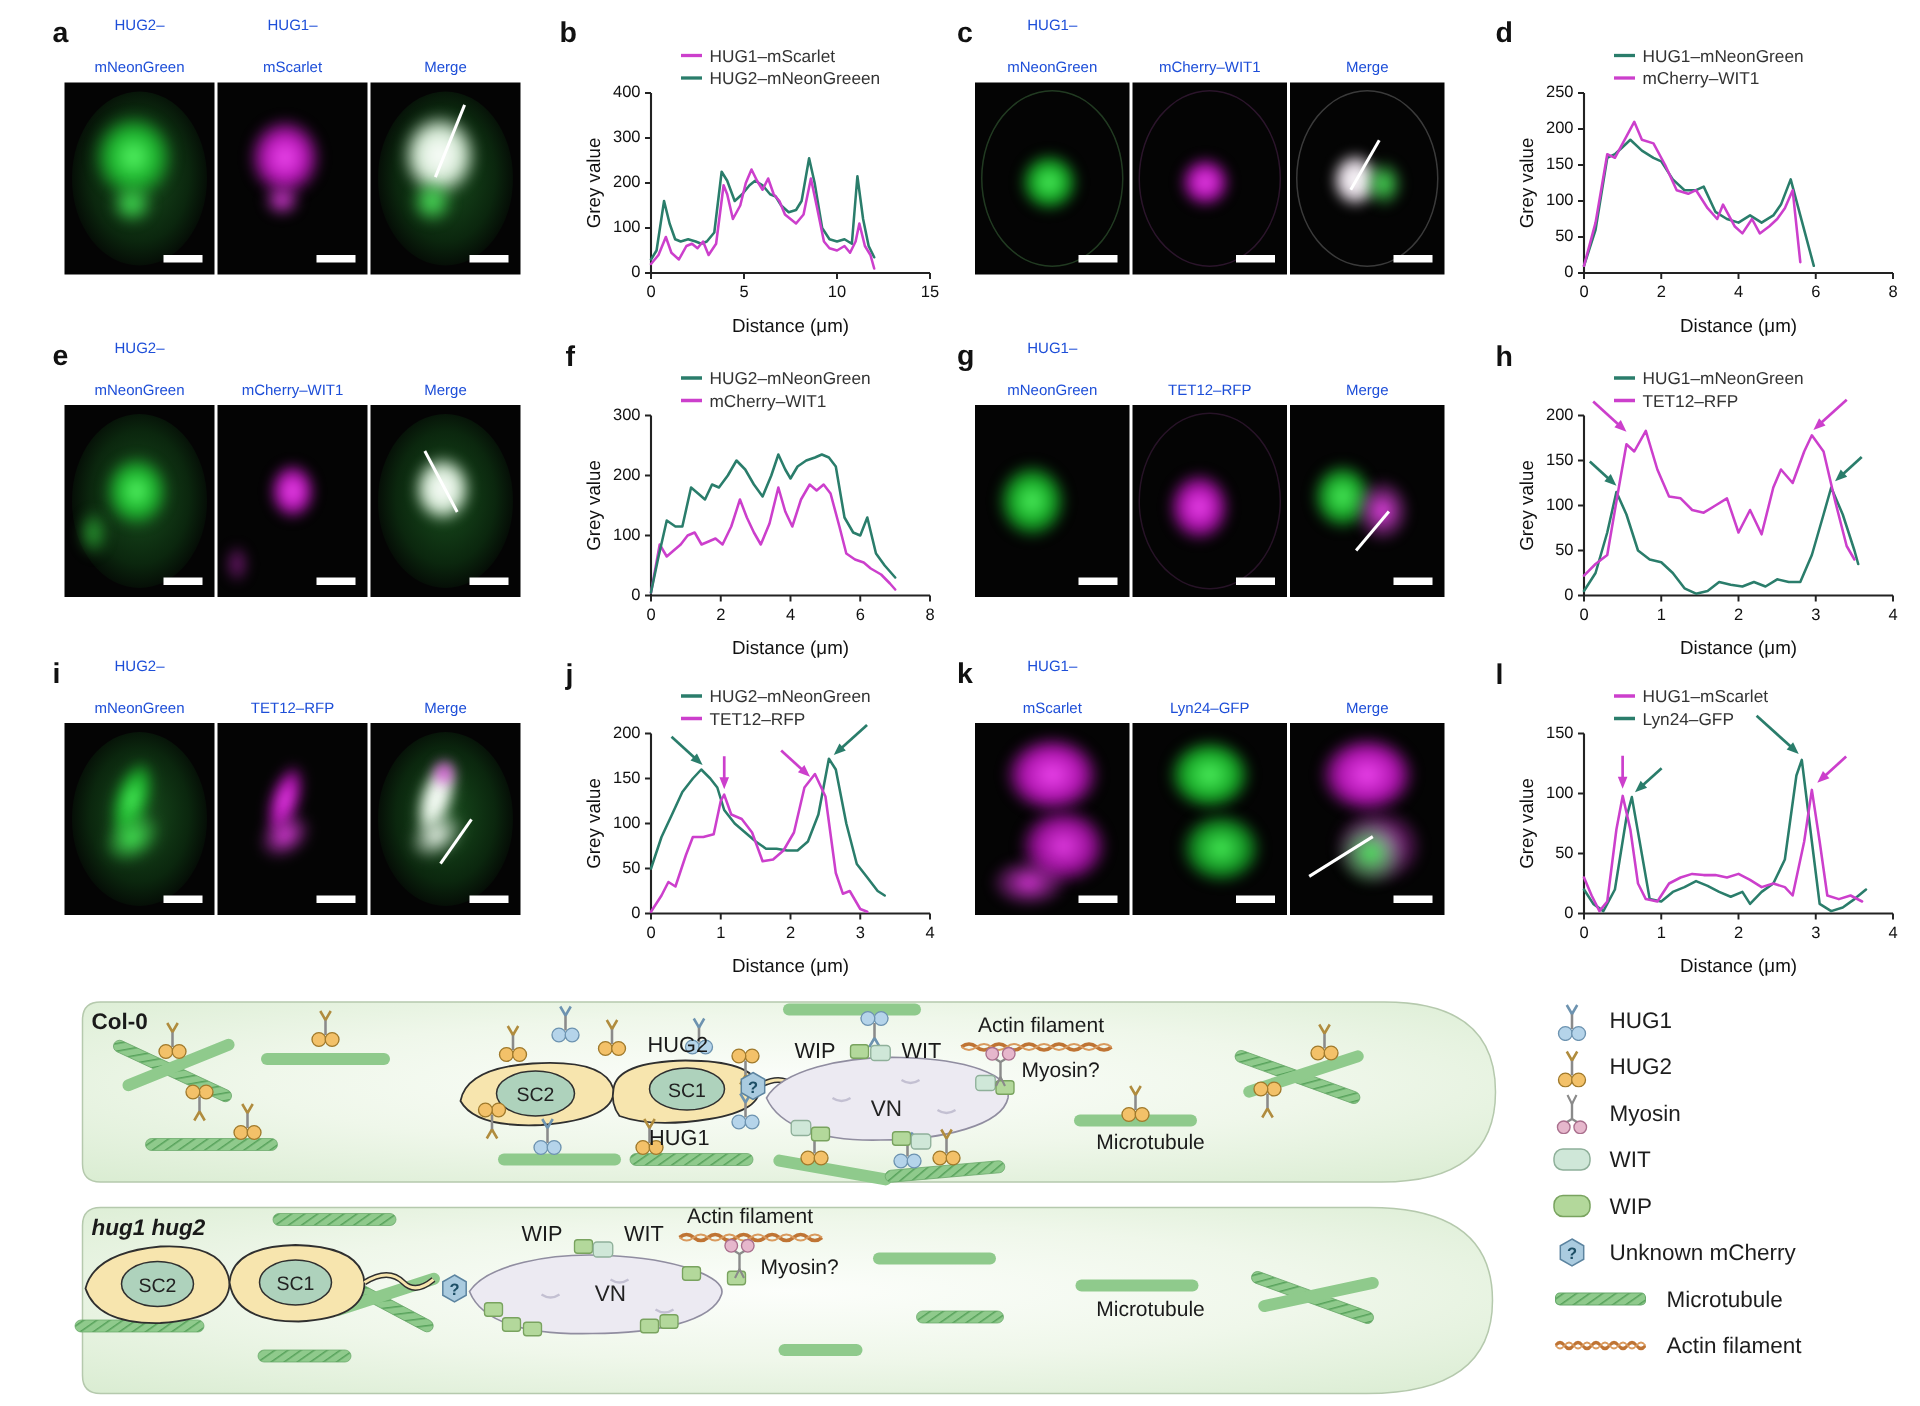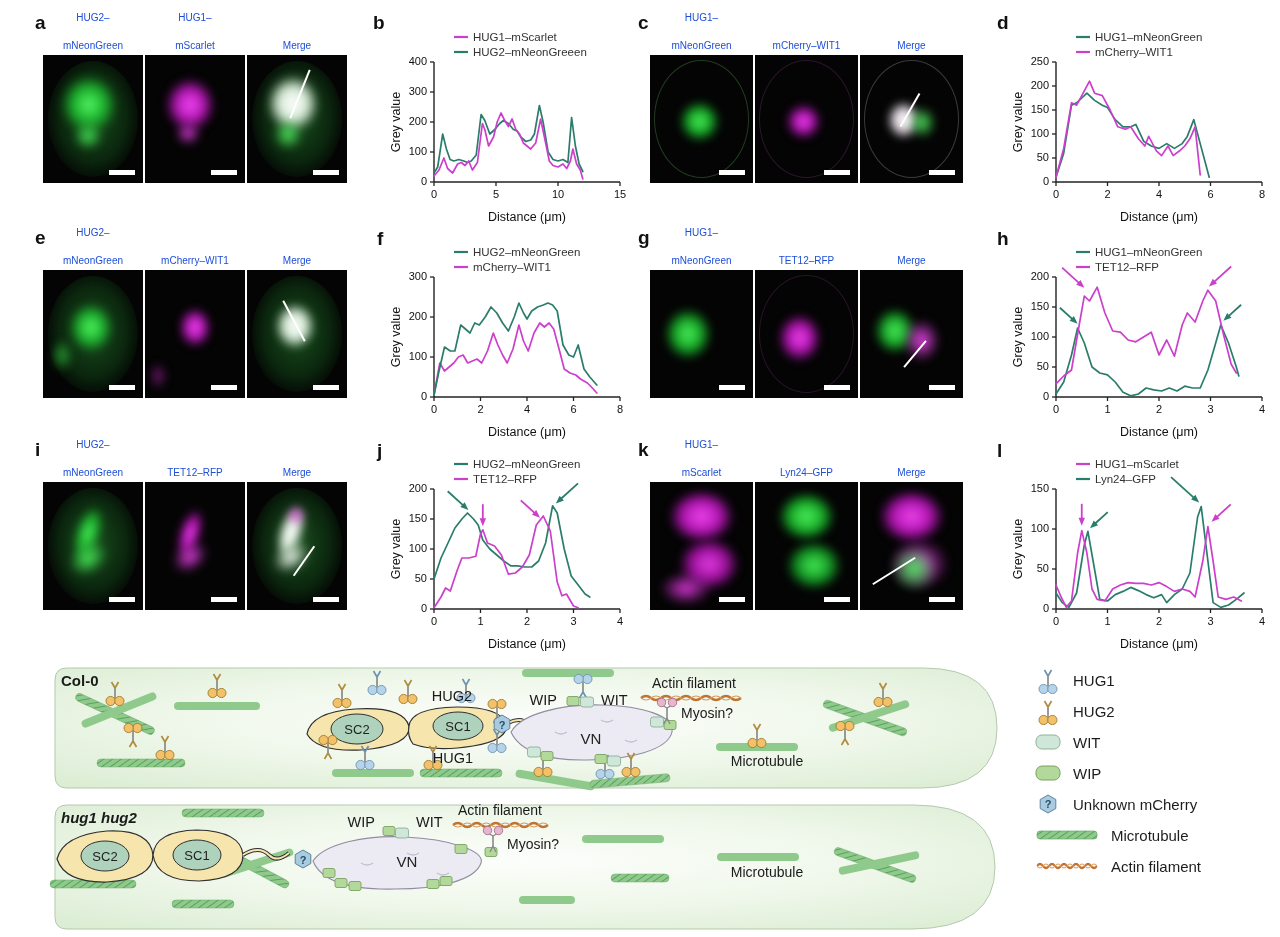--- a/index.html
+++ b/index.html
@@ -731,20 +731,28 @@
     <div class="lrow">
       <span class="licon small">
           <svg width="24" height="28" viewBox="-12 -22 24 28">
             <use href="#dimer-o" transform="translate(0,1)"></use>
           </svg>
         </span>
       <span class="llabel">HUG2</span>
     </div>
     <div class="lrow">
       <span class="licon small">
+          <svg width="24" height="28" viewBox="-12 -20 24 28">
+            <use href="#myo"></use>
+          </svg>
+        </span>
+      <span class="llabel">Myosin</span>
+    </div>
+    <div class="lrow">
+      <span class="licon small">
           <svg width="26" height="18" viewBox="0 0 26 18">
             <rect x="1" y="2" width="24" height="14" rx="6" fill="#cfe7d8" stroke="#8fb09a" stroke-width="1"></rect>
           </svg>
         </span>
       <span class="llabel">WIT</span>
     </div>
     <div class="lrow">
       <span class="licon small">
           <svg width="26" height="18" viewBox="0 0 26 18">
             <rect x="1" y="2" width="24" height="14" rx="6" fill="#b3d89b" stroke="#79a35f" stroke-width="1"></rect>

